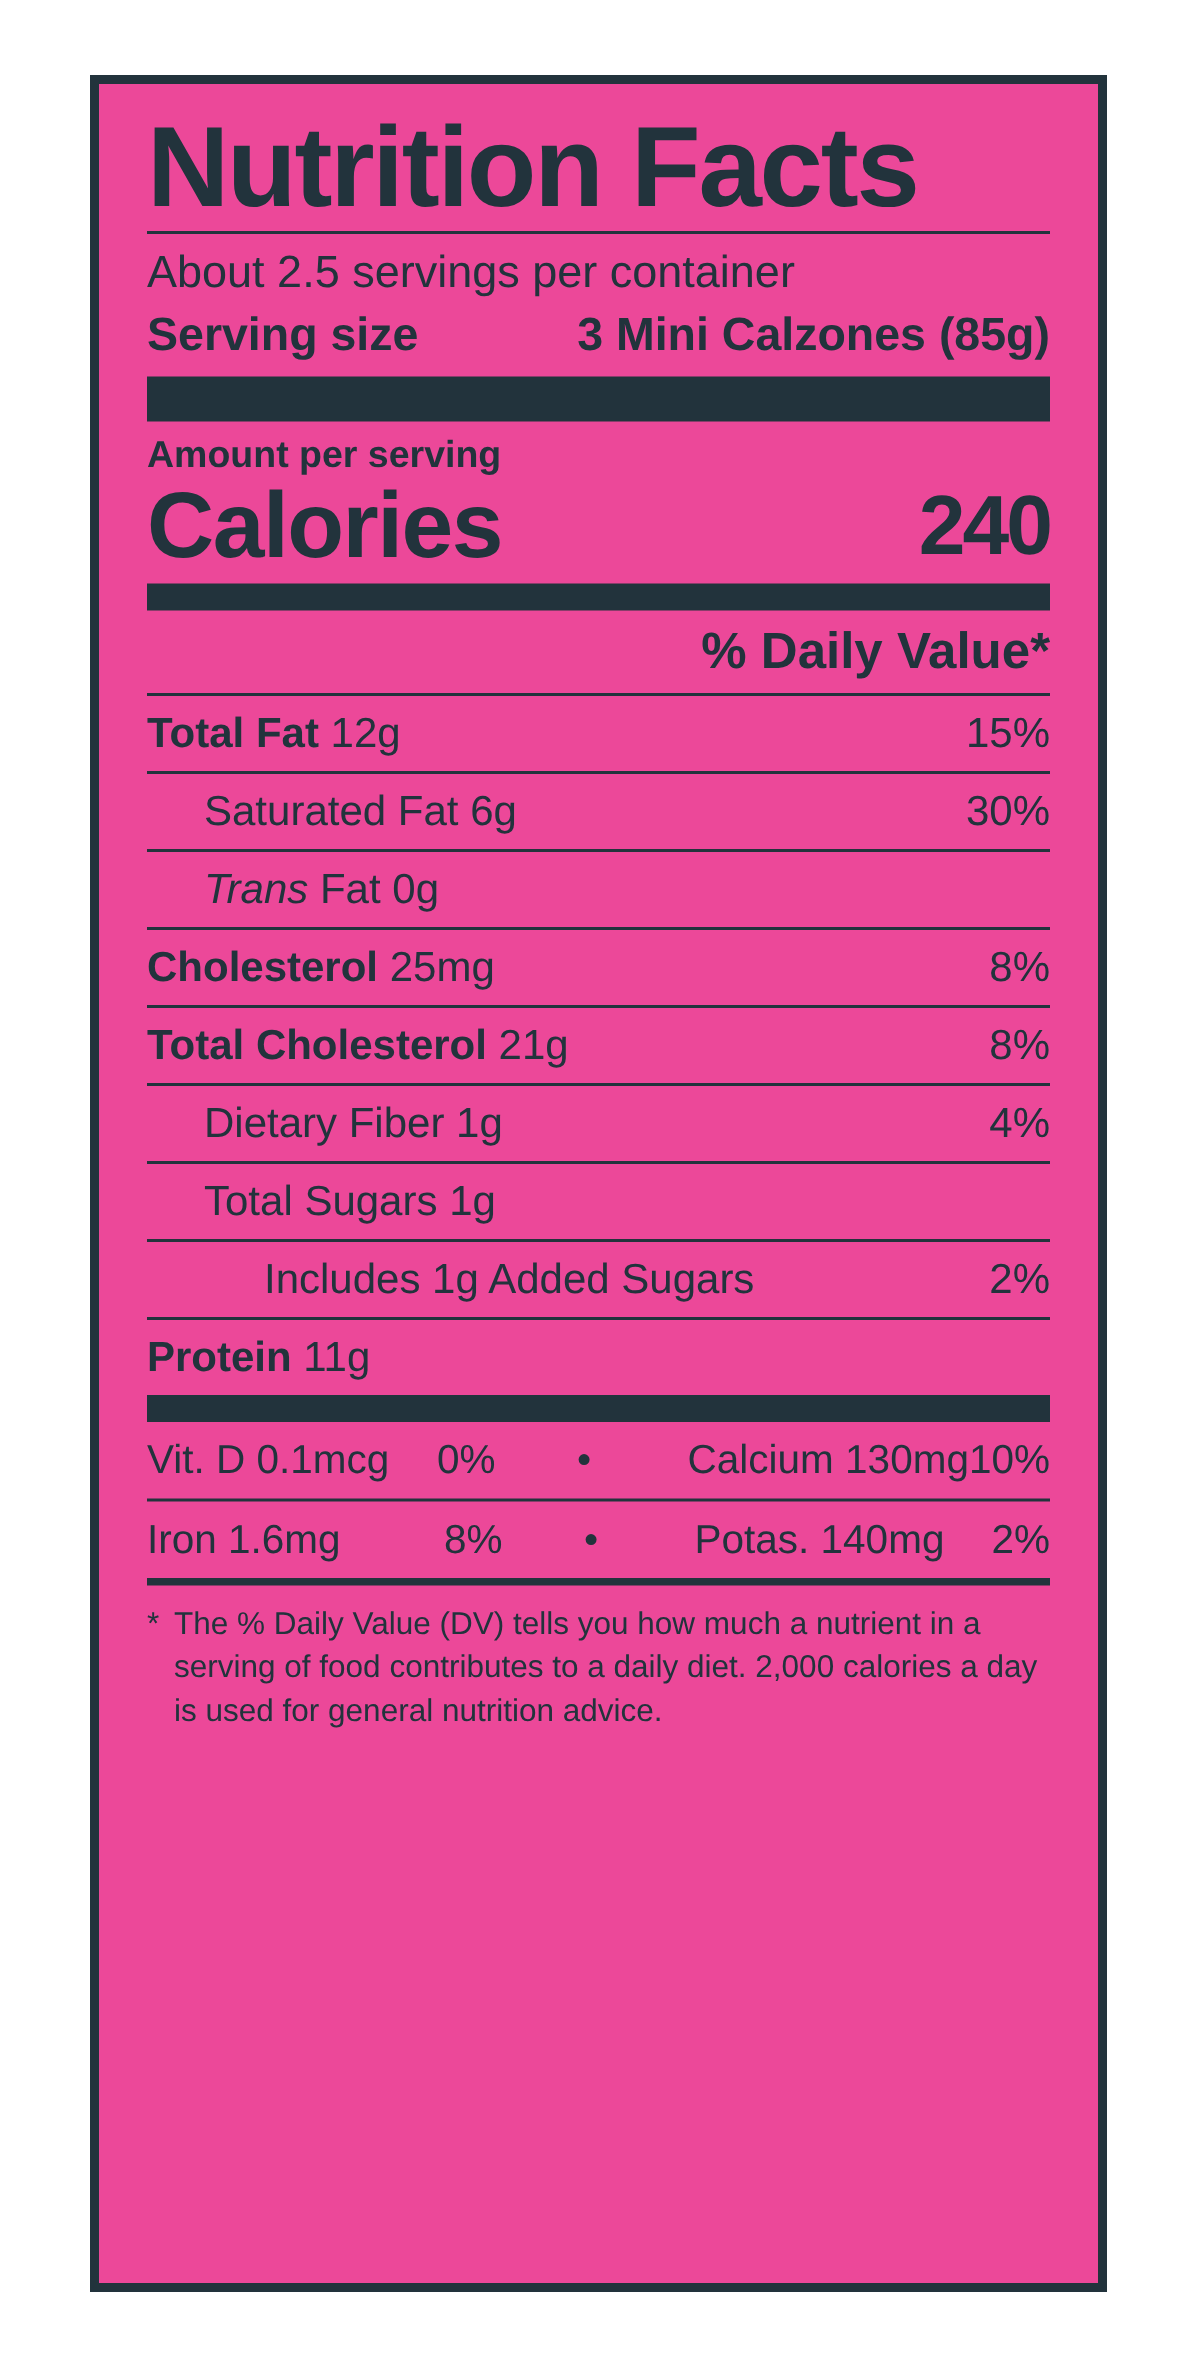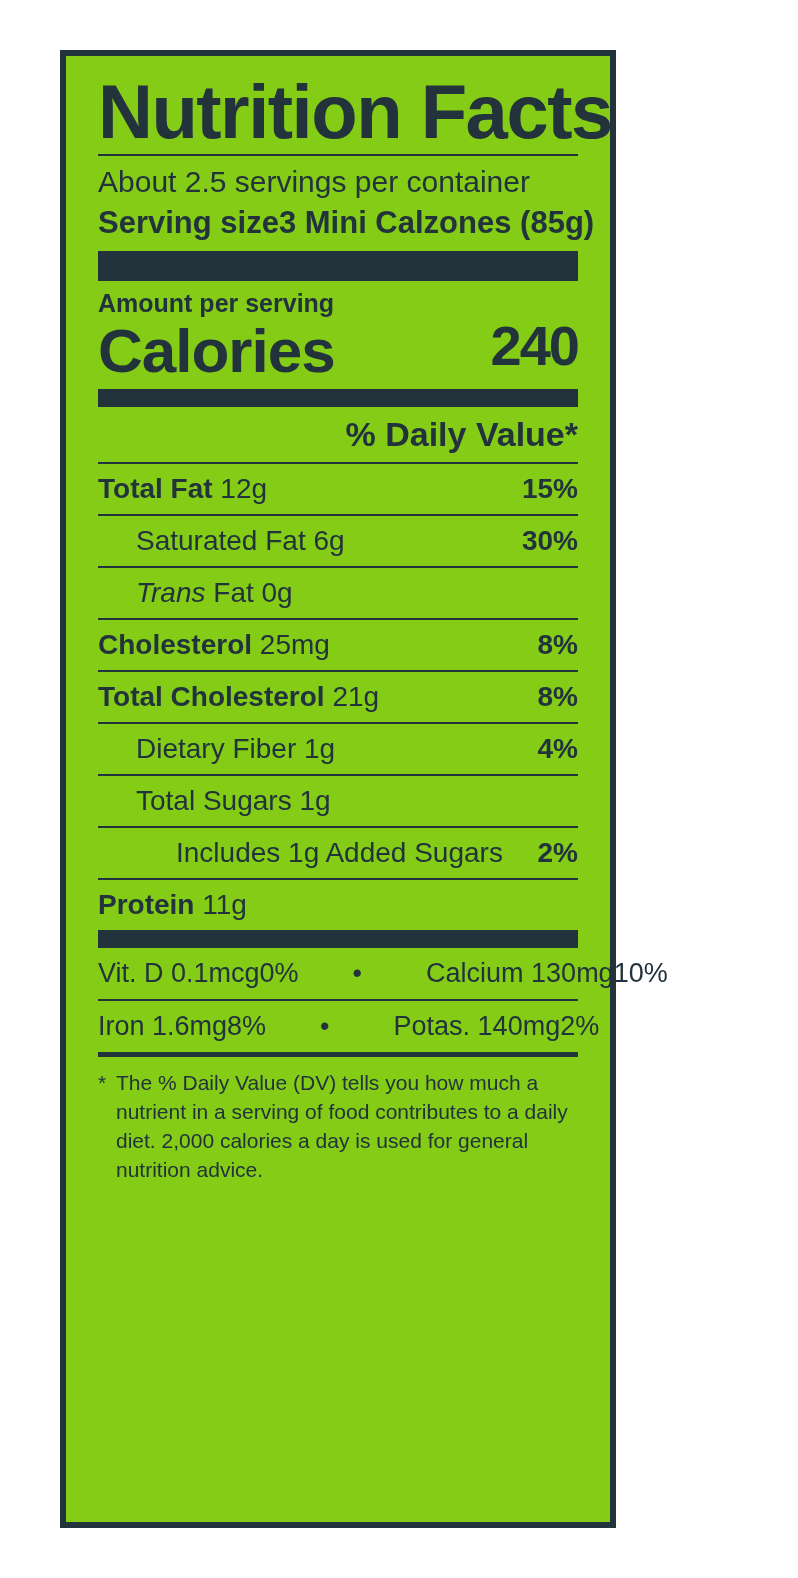--- a/index.html
+++ b/index.html
@@ -12,25 +12,25 @@
     height: 1578px;
     font-family: "Liberation Sans", sans-serif;
     color: #22333c;
     -webkit-font-smoothing: antialiased;
   }
 
   .panel {
     position: absolute;
     left: 60px;
     top: 50px;
-    width: 556px;
+    width: 678px;
     height: 1478px;
     box-sizing: border-box;
     border: 6px solid #22333c;
-    background: #84cc16;
+    background: #ec4899;
   }
 
   .inner {
     position: absolute;
     left: 32px;
     right: 32px;
     top: 18px;
   }
 
   
@@ -66,21 +66,21 @@
 
   
   .amount-per {
     font-size: 25px;
     font-weight: bold;
     padding: 8px 0 0 0;
   }
   .cal-row {
     display: flex;
     justify-content: space-between;
-    align-items: flex-start;
+    align-items: center;
     padding: 0 0 6px 0;
   }
   .cal-label {
     font-size: 62px;
     font-weight: bold;
     letter-spacing: -1px;
     line-height: 1.05;
   }
   .cal-value {
     font-size: 56px;
@@ -101,21 +101,21 @@
   .nrow {
     display: flex;
     justify-content: space-between;
     align-items: baseline;
     font-size: 28px;
     padding: 9px 0 9px 0;
     border-top: 2px solid #22333c;
   }
   .nrow.first { border-top: 2px solid #22333c; }
   .nrow .nm { white-space: nowrap; }
-  .nrow .pct { font-weight: bold; white-space: nowrap; }
+  .nrow .pct { font-weight: normal; white-space: nowrap; }
   .indent1 { padding-left: 38px; }
   .indent2 { padding-left: 78px; }
   .ital { font-style: italic; }
 
   .nrow.bold .nm { font-weight: bold; }
 
   
   .vrow {
     display: flex;
     font-size: 27px;

